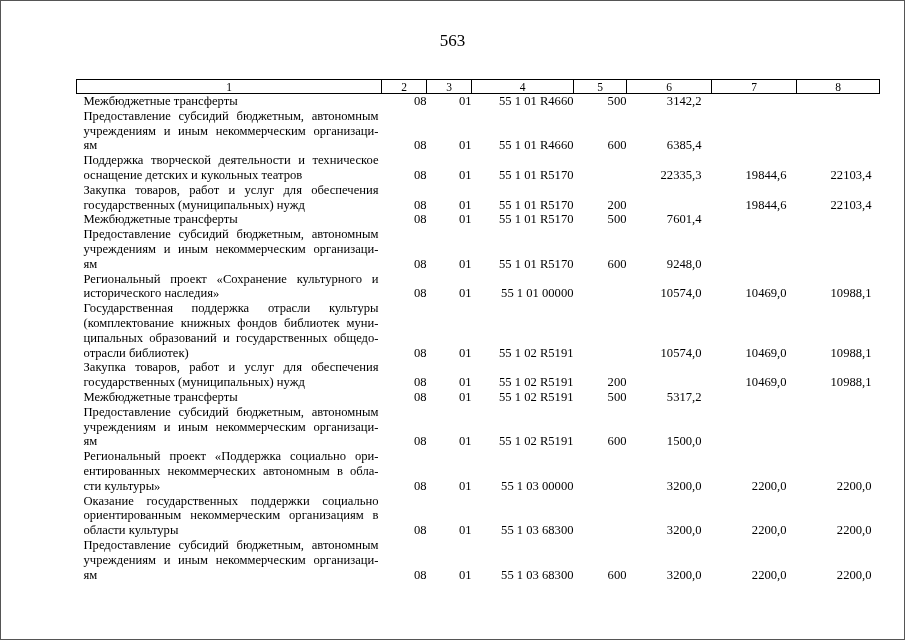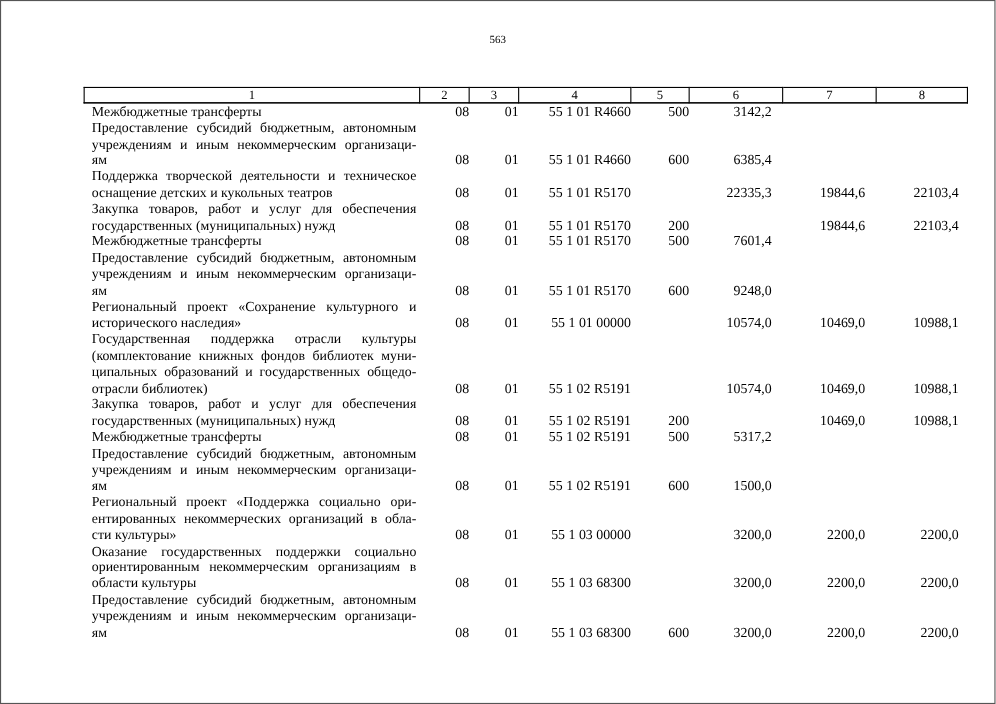--- a/index.html
+++ b/index.html
@@ -12,21 +12,21 @@
     position: relative;
     overflow: hidden;
   }
   .page { position: relative; width: 100%; height: 100%; }
   .page-number {
     position: absolute;
     top: 30px;
     left: 0;
     width: 100%;
     text-align: center;
-    font-size: 10px;
+    font-size: 17px;
   }
   table.budget-table {
     position: absolute;
     left: 75px;
     top: 78px;
     width: 803px;
     border-collapse: collapse;
     table-layout: fixed;
     font-size: 12.6px;
     line-height: 14.8px;
@@ -227,21 +227,21 @@
           <td class="center">01</td>
           <td class="center">55 1 02 R5191</td>
           <td class="center">600</td>
           <td class="num">1500,0</td>
           <td class="num"></td>
           <td class="num num-last"></td>
         </tr>
         <tr>
           <td class="name-cell">
             <div class="tline just">Региональный проект «Поддержка социально ори-</div>
-            <div class="tline just">ентированных некоммерческих организаций в обла-</div>
+            <div class="tline just">ентированных некоммерческих автономным в обла-</div>
             <div class="tline">сти культуры»</div>
           </td>
           <td class="center">08</td>
           <td class="center">01</td>
           <td class="center">55 1 03 00000</td>
           <td class="center"></td>
           <td class="num">3200,0</td>
           <td class="num">2200,0</td>
           <td class="num num-last">2200,0</td>
         </tr>

